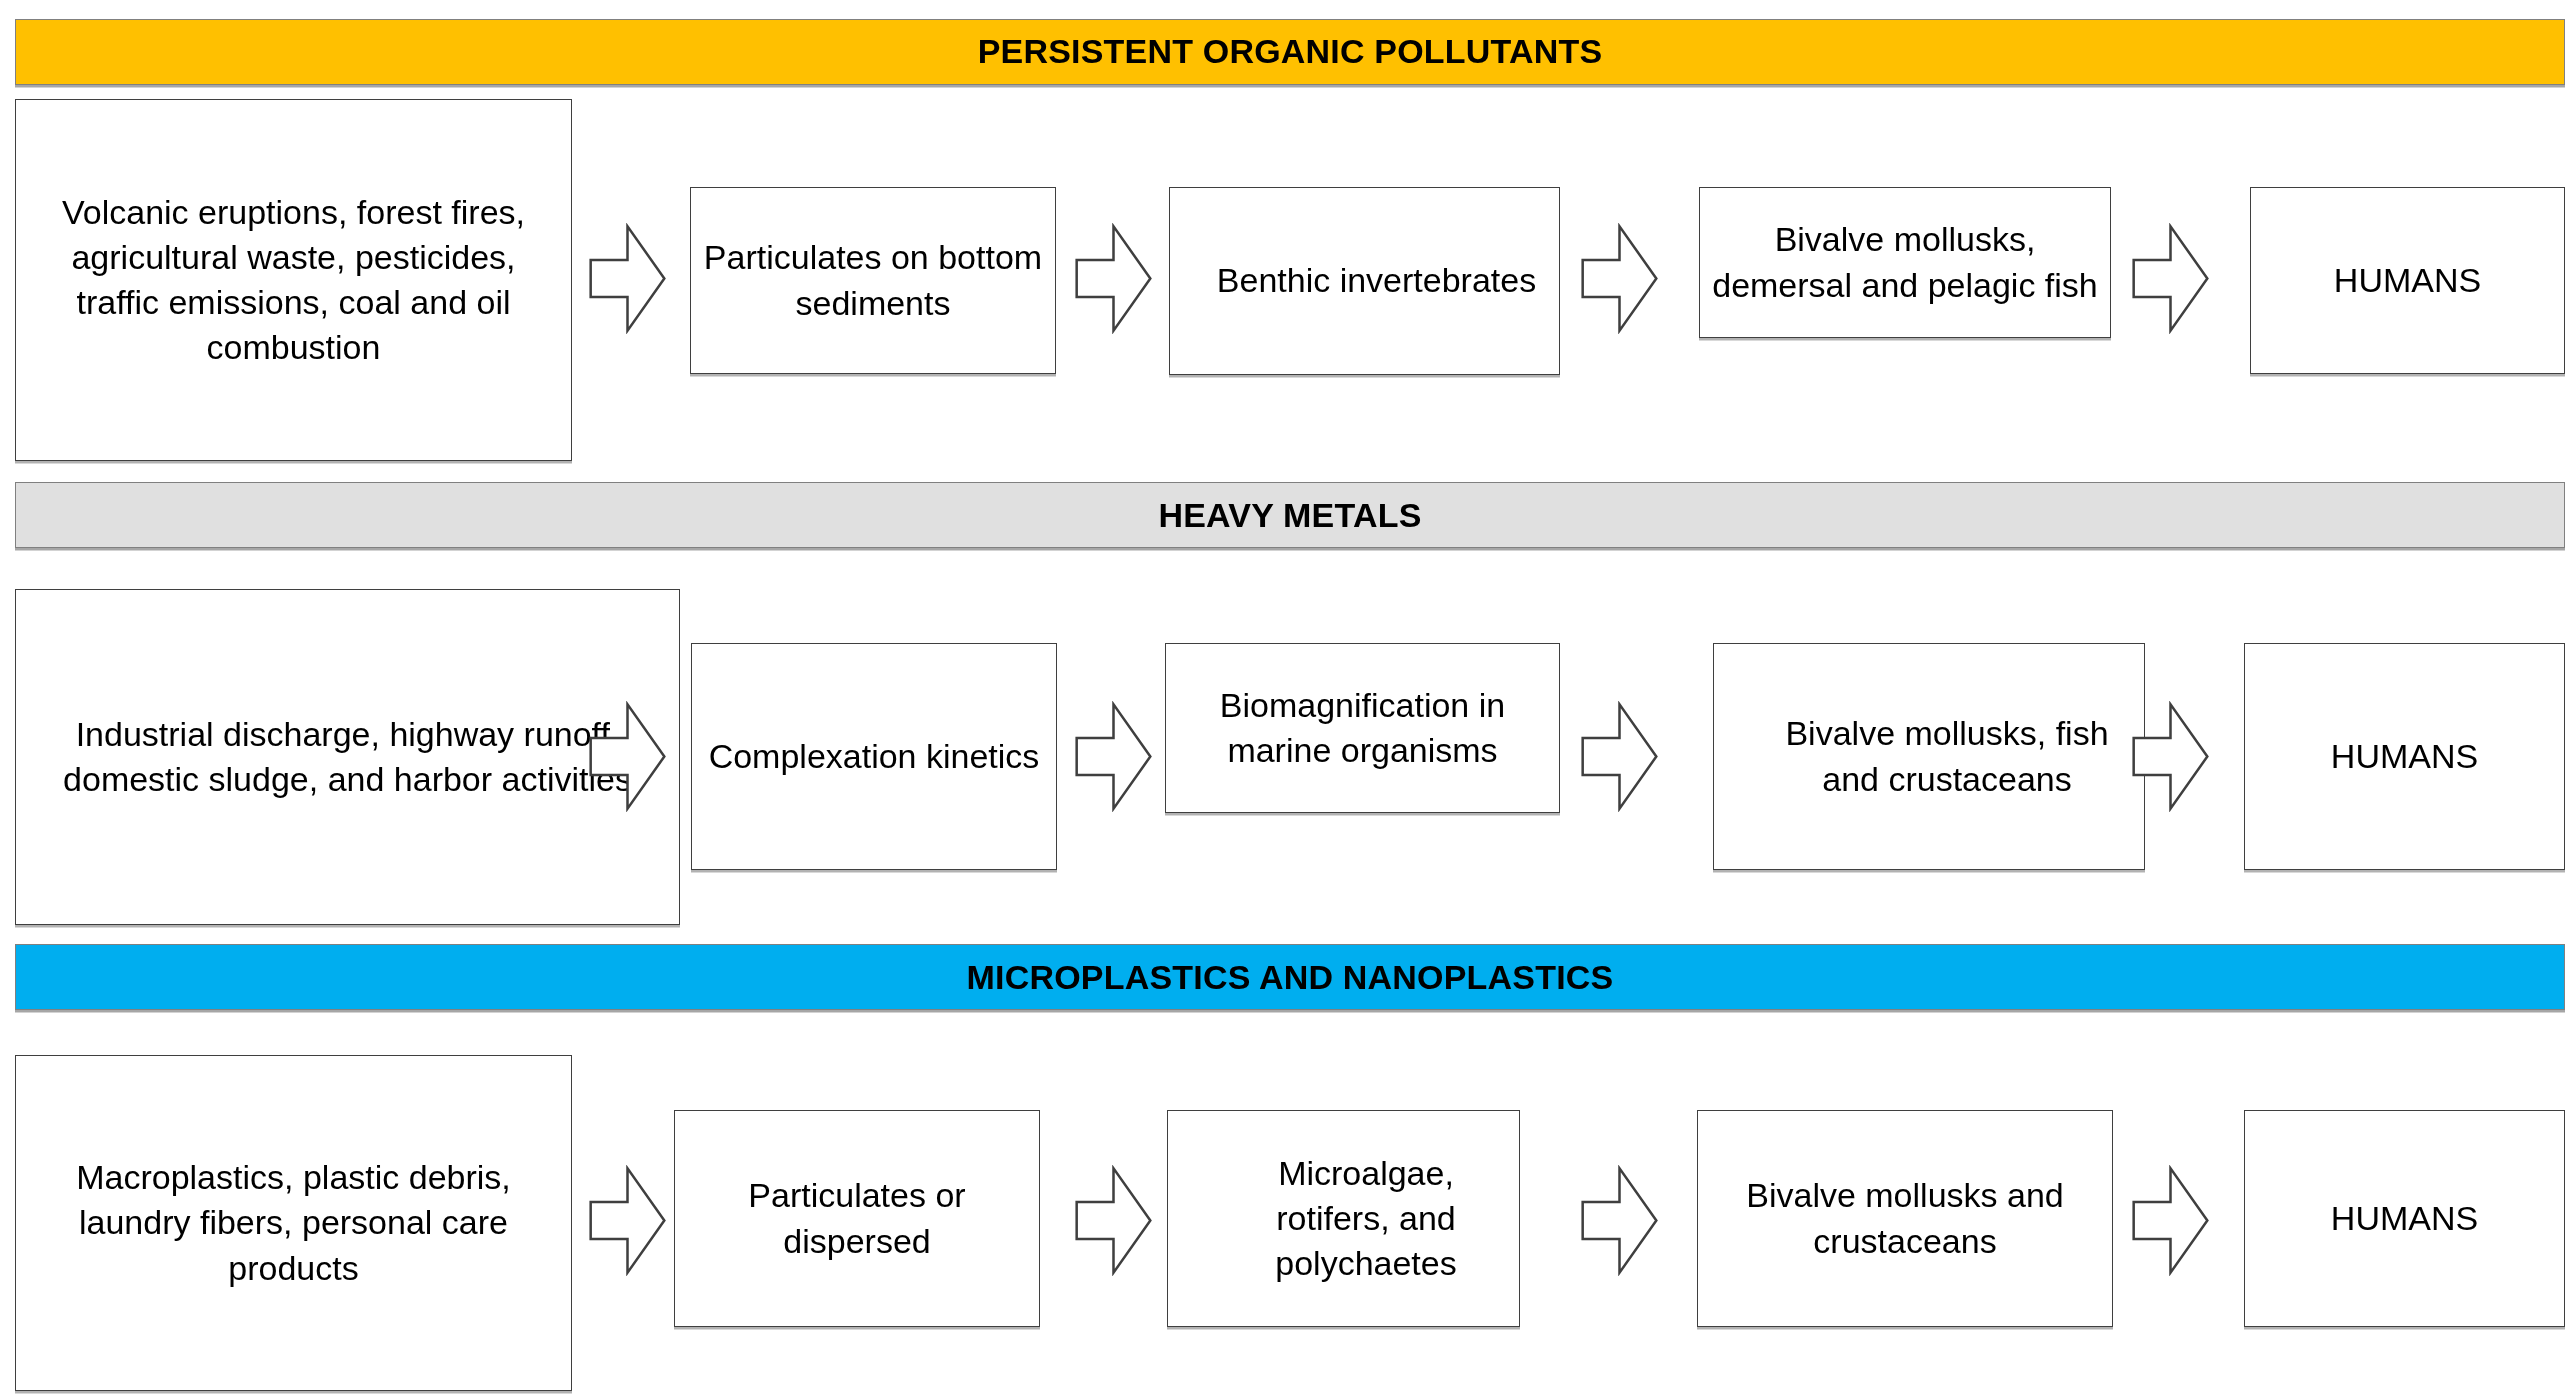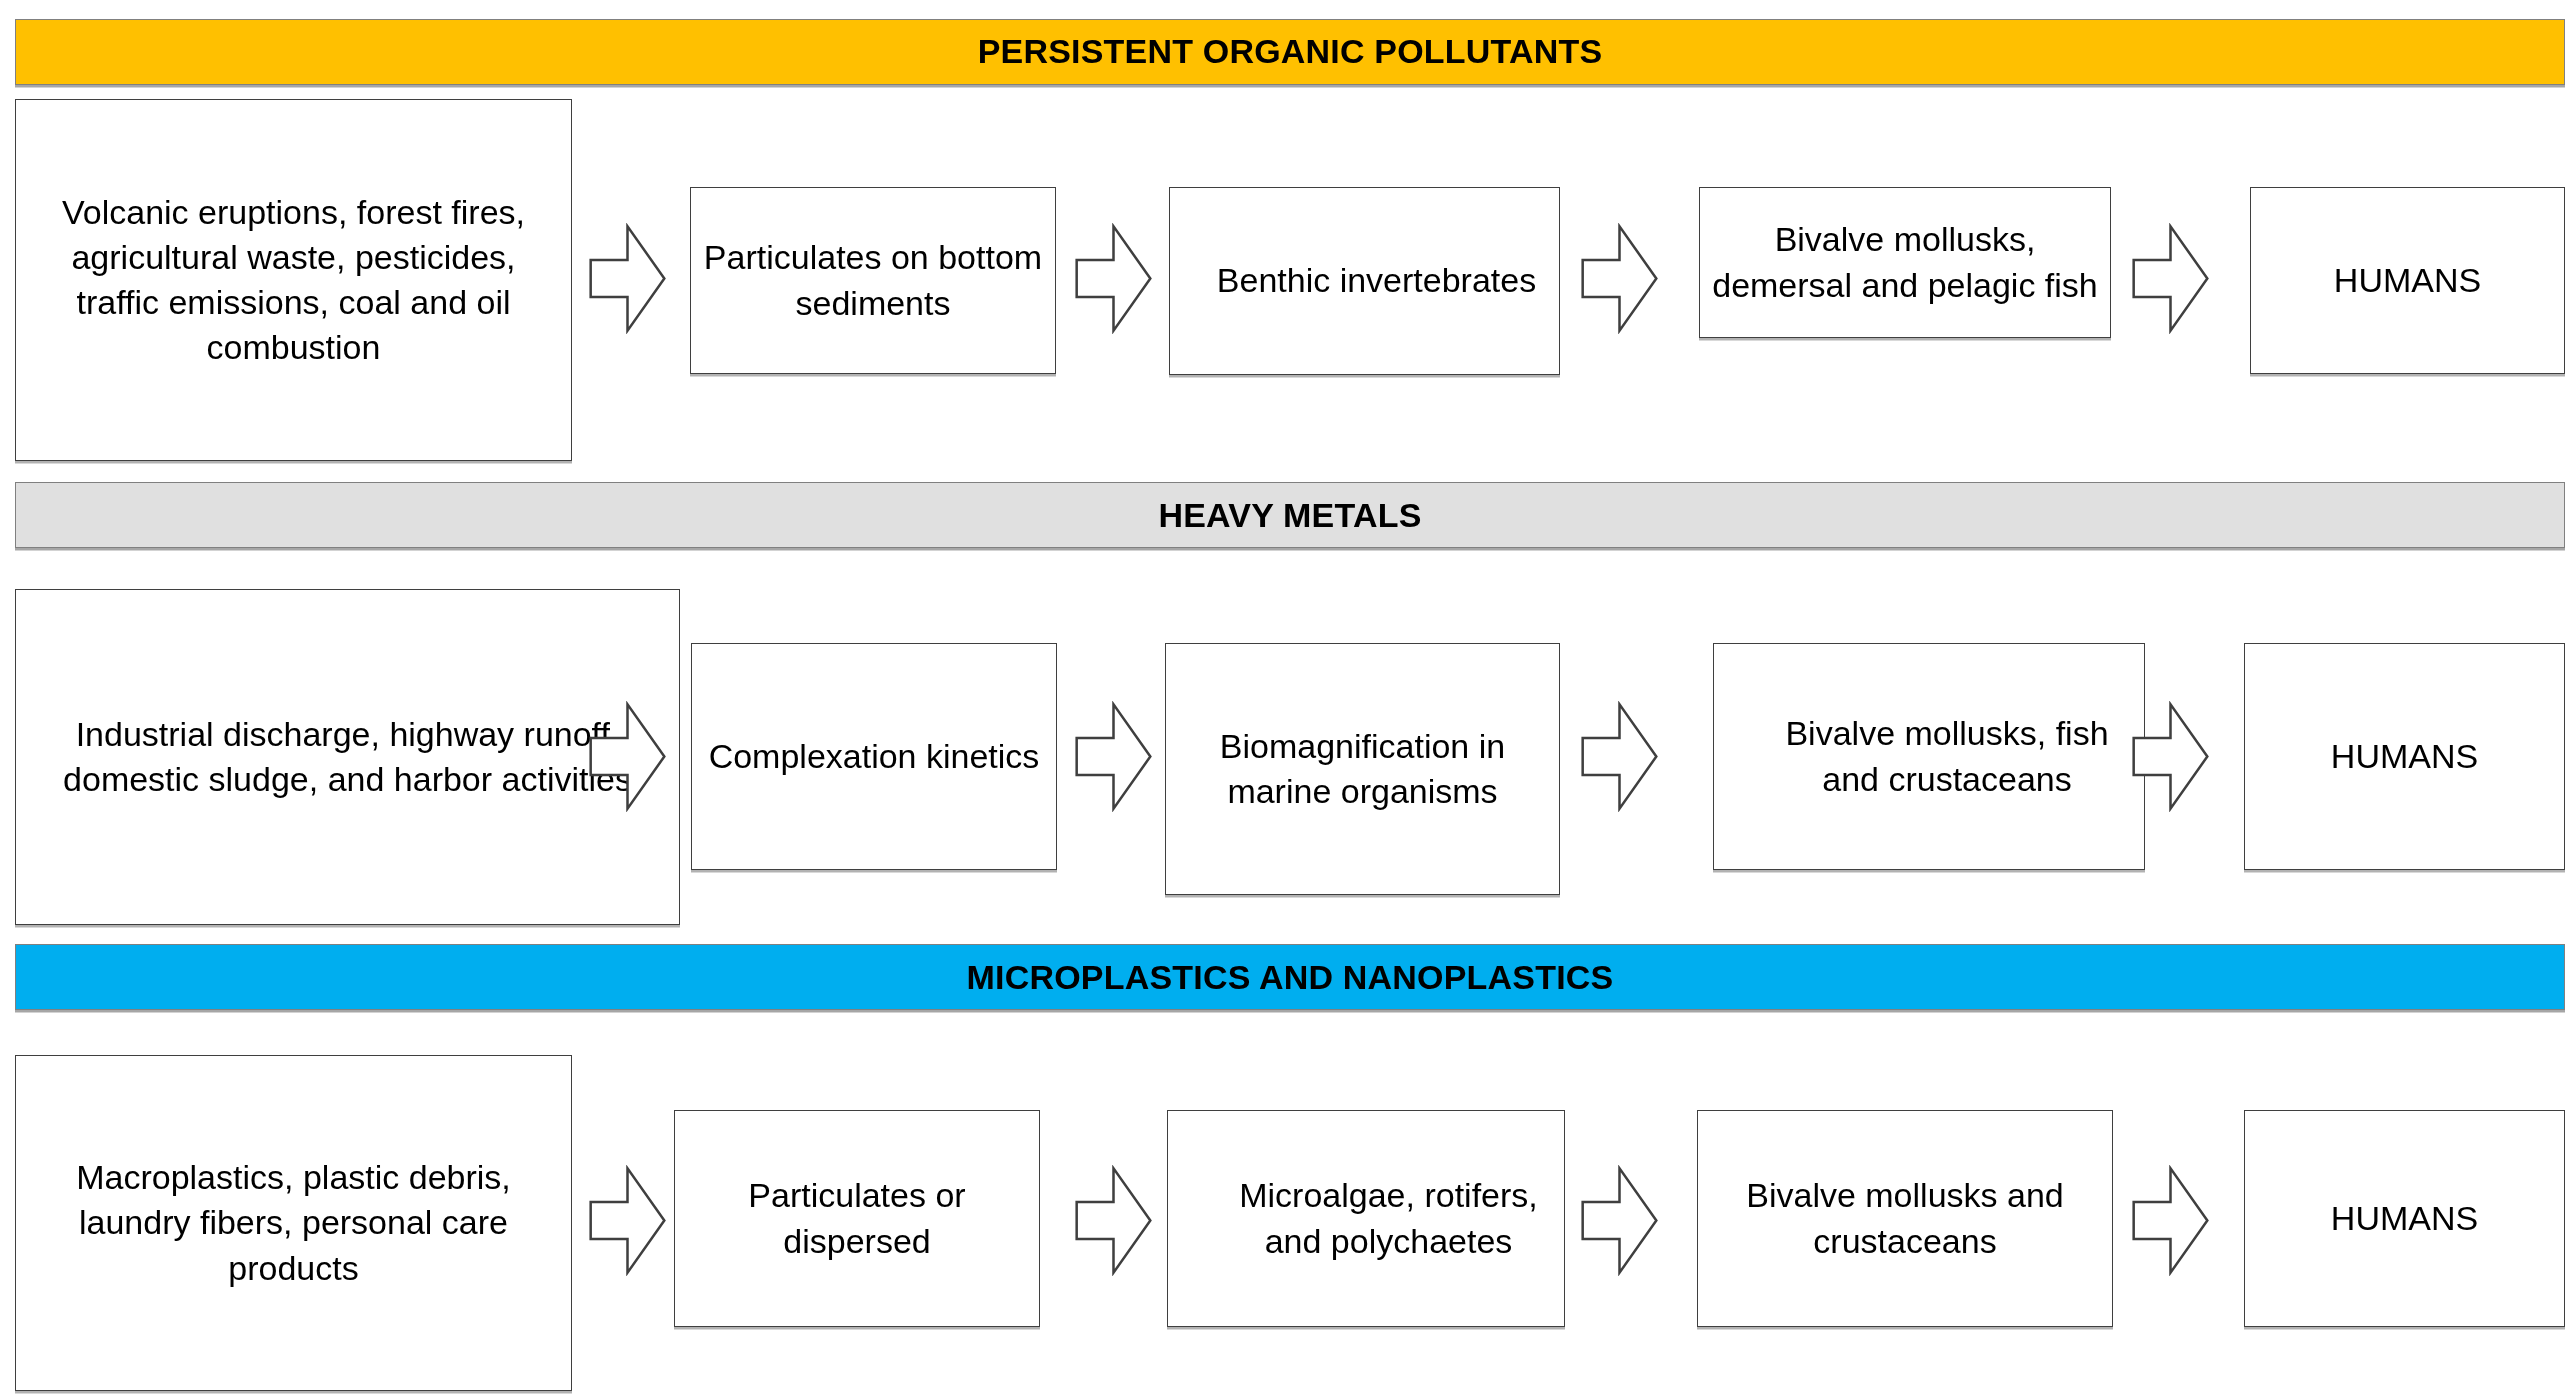--- a/index.html
+++ b/index.html
@@ -148,21 +148,21 @@
   <div class="pbox" style="left:691px; top:643px; width:366px; height:227px;">
     <span class="pbox-text">Complexation kinetics</span>
   </div>
 
   <div class="arrow" style="left:1075px; top:701px;">
     <svg viewBox="0 0 92 132" preserveAspectRatio="none">
       <path d="M2,44 L46,44 L46,4 L90,66 L46,128 L46,88 L2,88 Z"></path>
     </svg>
   </div>
 
-  <div class="pbox" style="left:1165px; top:643px; width:395px; height:252px;">
+  <div class="pbox" style="left:1165px; top:643px; width:395px; height:170px;">
     <span class="pbox-text">Biomagnification in marine organisms</span>
   </div>
 
   <div class="arrow" style="left:1581px; top:701px;">
     <svg viewBox="0 0 92 132" preserveAspectRatio="none">
       <path d="M2,44 L46,44 L46,4 L90,66 L46,128 L46,88 L2,88 Z"></path>
     </svg>
   </div>
 
   <div class="pbox" style="left:1713px; top:643px; width:432px; height:227px;padding-left:36px;">
@@ -196,21 +196,21 @@
   <div class="pbox" style="left:674px; top:1110px; width:366px; height:217px;">
     <span class="pbox-text">Particulates or dispersed</span>
   </div>
 
   <div class="arrow" style="left:1075px; top:1165px;">
     <svg viewBox="0 0 92 132" preserveAspectRatio="none">
       <path d="M2,44 L46,44 L46,4 L90,66 L46,128 L46,88 L2,88 Z"></path>
     </svg>
   </div>
 
-  <div class="pbox" style="left:1167px; top:1110px; width:398px; height:217px;padding-left:45px;">
+  <div class="pbox" style="left:1167px; top:1110px; width:353px; height:217px;padding-left:45px;">
     <span class="pbox-text">Microalgae, rotifers, and polychaetes</span>
   </div>
 
   <div class="arrow" style="left:1581px; top:1165px;">
     <svg viewBox="0 0 92 132" preserveAspectRatio="none">
       <path d="M2,44 L46,44 L46,4 L90,66 L46,128 L46,88 L2,88 Z"></path>
     </svg>
   </div>
 
   <div class="pbox" style="left:1697px; top:1110px; width:416px; height:217px;">

